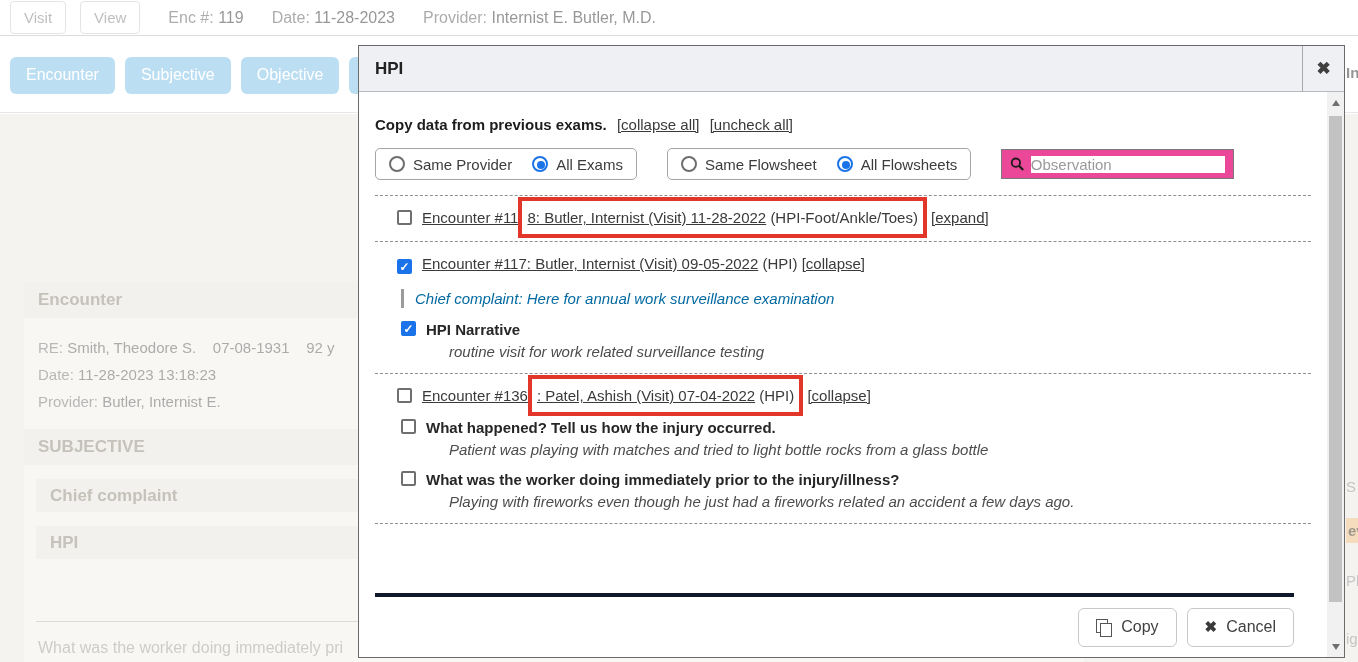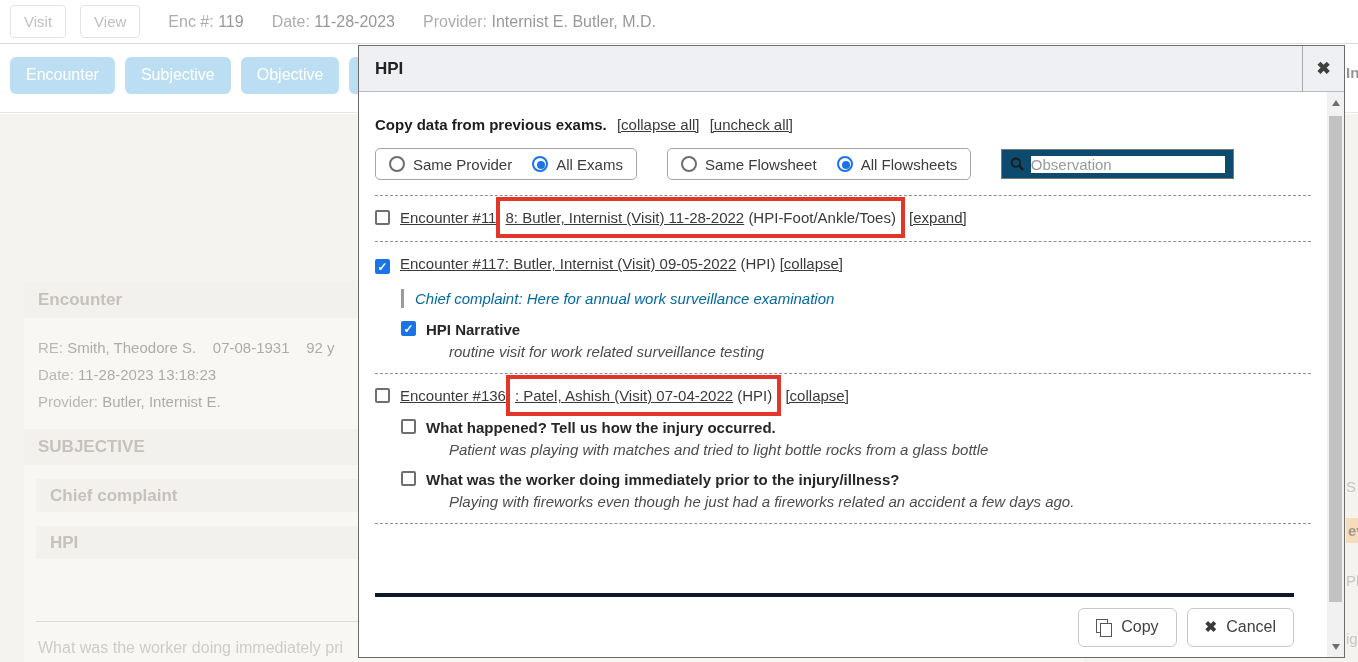--- a/index.html
+++ b/index.html
@@ -1,21 +1,21 @@
 <!DOCTYPE html>
 <html><head>
 <meta charset="utf-8">
 <style>
   * { box-sizing: border-box; margin: 0; padding: 0; }
   html,body { width:1358px; height:662px; overflow:hidden; font-family:"Liberation Sans", sans-serif; background:#fff; }
   .page { position:relative; width:1358px; height:662px; overflow:hidden; }
 
   
   .bg { position:absolute; inset:0; z-index:0; }
-  .topbar { position:absolute; top:0; left:0; right:0; height:44px; background:#fff; border-bottom:1px solid #b9b9b9; display:flex; align-items:center; gap:14px; padding:0 10px; }
+  .topbar { position:absolute; top:0; left:0; right:0; height:36px; background:#fff; border-bottom:1px solid #b9b9b9; display:flex; align-items:center; gap:14px; padding:0 10px; }
   .tb-btn { border:1px solid #c9c9c9; border-radius:4px; background:#fff; color:#7d7d7d; font-size:15px; padding:7px 13px; }
   .tb-info { font-size:16px; color:#4f4f4f; margin-left:14px; }
   .tb-info .lbl { color:#585858; }
   .tb-info .val { color:#2e2e2e; }
   .tabbar { position:absolute; top:45px; left:0; right:0; height:68px; background:#fff; border-bottom:1px solid #cfcfcf; display:flex; gap:10px; padding:12px 10px 0 10px; }
   .tab { background:#79bde4; color:#fff; font-size:16px; border-radius:6px; padding:9px 16px; height:37px; }
   .bg-content { position:absolute; top:114px; left:0; right:0; bottom:0; background:#e9e6de; }
   .card { position:absolute; top:168px; left:24px; width:1060px; bottom:0; background:#f2efe9; }
   .sec-bar { height:36px; background:#e7e3da; color:#8a8376; font-weight:bold; font-size:17px; display:flex; align-items:center; padding:0 14px; }
   .sub-bar { height:33px; background:#e7e3da; color:#8a8376; font-weight:bold; font-size:17px; display:flex; align-items:center; padding:0 14px; margin:14px 0 0 12px; }
@@ -41,28 +41,28 @@
   .intro { font-size:15px; color:#1d1d1d; }
   .intro b { font-weight:bold; }
   .intro a { color:#3a3a3a; text-decoration:underline; font-weight:normal; margin-left:6px; cursor:pointer; }
 
   .filters { display:flex; align-items:center; gap:30px; margin-top:15px; }
   .radio-group { display:flex; align-items:center; gap:20px; border:1px solid #a5a5a5; border-radius:5px; padding:6px 13px; height:32px; }
   .radio-opt { display:flex; align-items:center; gap:8px; color:#3c3c3c; font-size:15px; }
   .radio { width:16px; height:16px; border:2px solid #6e6e6e; border-radius:50%; display:inline-block; position:relative; background:#fff; }
   .radio.sel { border-color:#1a73e8; }
   .radio.sel::after { content:""; position:absolute; left:3px; top:3px; width:8px; height:8px; border-radius:50%; background:#1a73e8; }
-  .searchbox { display:flex; align-items:center; border:1px solid #7a7a7a; background:#0c4a6e; height:30px; width:233px; padding:0 8px; gap:6px; }
+  .searchbox { display:flex; align-items:center; border:1px solid #7a7a7a; background:#ec4899; height:30px; width:233px; padding:0 8px; gap:6px; }
   .searchbox input { border:none; outline:none; font-size:15px; color:#333; width:100%; font-family:"Liberation Sans", sans-serif; }
   .searchbox input::placeholder { color:#9a9a9a; }
 
   .enc-list { margin-top:15px; }
   .dash-sep { border-top:1px dashed #8f8f8f; height:0; }
   .enc-row { padding:12px 0 13px 0; }
-  .enc-line { line-height:20px; }
+  .enc-line { line-height:20px;margin-left:22px; }
   .cbx { width:15px; height:15px; border:2px solid #6f6f6f; border-radius:2px; display:inline-block; vertical-align:-2px; background:#fff; margin-right:10px; text-align:center; line-height:12px; font-size:12px; color:#fff; cursor:pointer; flex:none; }
   .cbx.checked { background:#1a73e8; border-color:#1a73e8; font-weight:bold; }
   .lnk { color:#3a3a3a; text-decoration:underline; cursor:pointer; }
   .paren { color:#3a3a3a; }
   .hl { border:4px solid #e3362a; padding:8px 5px; }
   .enc-children { margin-left:26px; }
   .quote { margin-top:15px; border-left:3px solid #9b9b9b; padding-left:11px; font-style:italic; color:#0369a1; line-height:19px; }
   .citem { margin-top:13px; display:flex; align-items:flex-start; }
   .clabel { font-weight:bold; color:#262626; line-height:18px; }
   .cnote { font-style:italic; color:#4c4c4c; margin-top:4px; padding-left:23px; line-height:17px; }

